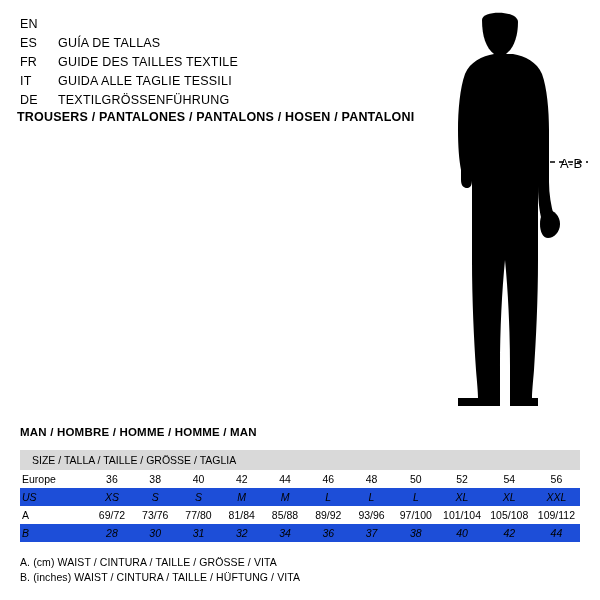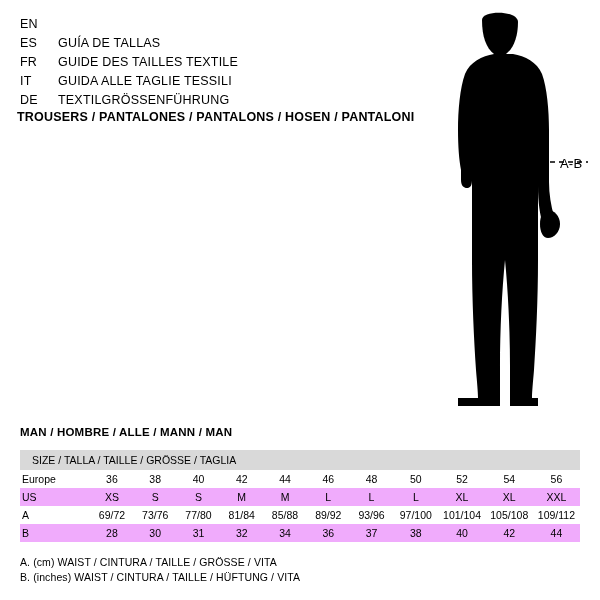--- a/index.html
+++ b/index.html
@@ -93,21 +93,22 @@
     white-space: nowrap;
   }
   table.size-table tr.header-row {
     background: #d9d9d9;
     font-weight: normal;
   }
   table.size-table tr.header-row td {
     padding: 4px 0 4px 12px;
   }
   table.size-table tr.shaded td {
-    background: #f0abfc;
+    background: #1d4ed8;
+    font-style: italic;
   }
   table.size-table td.label-col {
     width: 86px;
     padding-left: 2px;
   }
   table.size-table td.val {
     width: 52px;
     text-align: center;
   }
 
@@ -190,21 +191,21 @@
       <path d="M128 200 C134 200 140 206 140 214 C140 222 134 228 128 228 C123 228 120 222 120 214 C120 206 123 200 128 200 Z" fill="#000000"></path>
 
       <path d="M38 388 L80 388 L80 396 L38 396 Z" fill="#000000"></path>
       <path d="M90 388 L118 388 L118 396 L90 396 Z" fill="#000000"></path>
 
       <line x1="40" y1="152" x2="168" y2="152" stroke="#000000" stroke-width="1.4" stroke-dasharray="5,4"></line>
     </svg>
   </div>
   <div class="ab-label">A-B</div>
 
-  <div class="man-title">MAN / HOMBRE / ALLE / MANN / MAN</div>
+  <div class="man-title">MAN / HOMBRE / HOMME / HOMME / MAN</div>
 
   <table class="size-table">
     <tbody>
       <tr class="header-row">
         <td class="label-col" colspan="12">SIZE / TALLA / TAILLE / GRÖSSE / TAGLIA</td>
       </tr>
       <tr>
         <td class="label-col">Europe</td>
         <td class="val">36</td>
         <td class="val">38</td>

